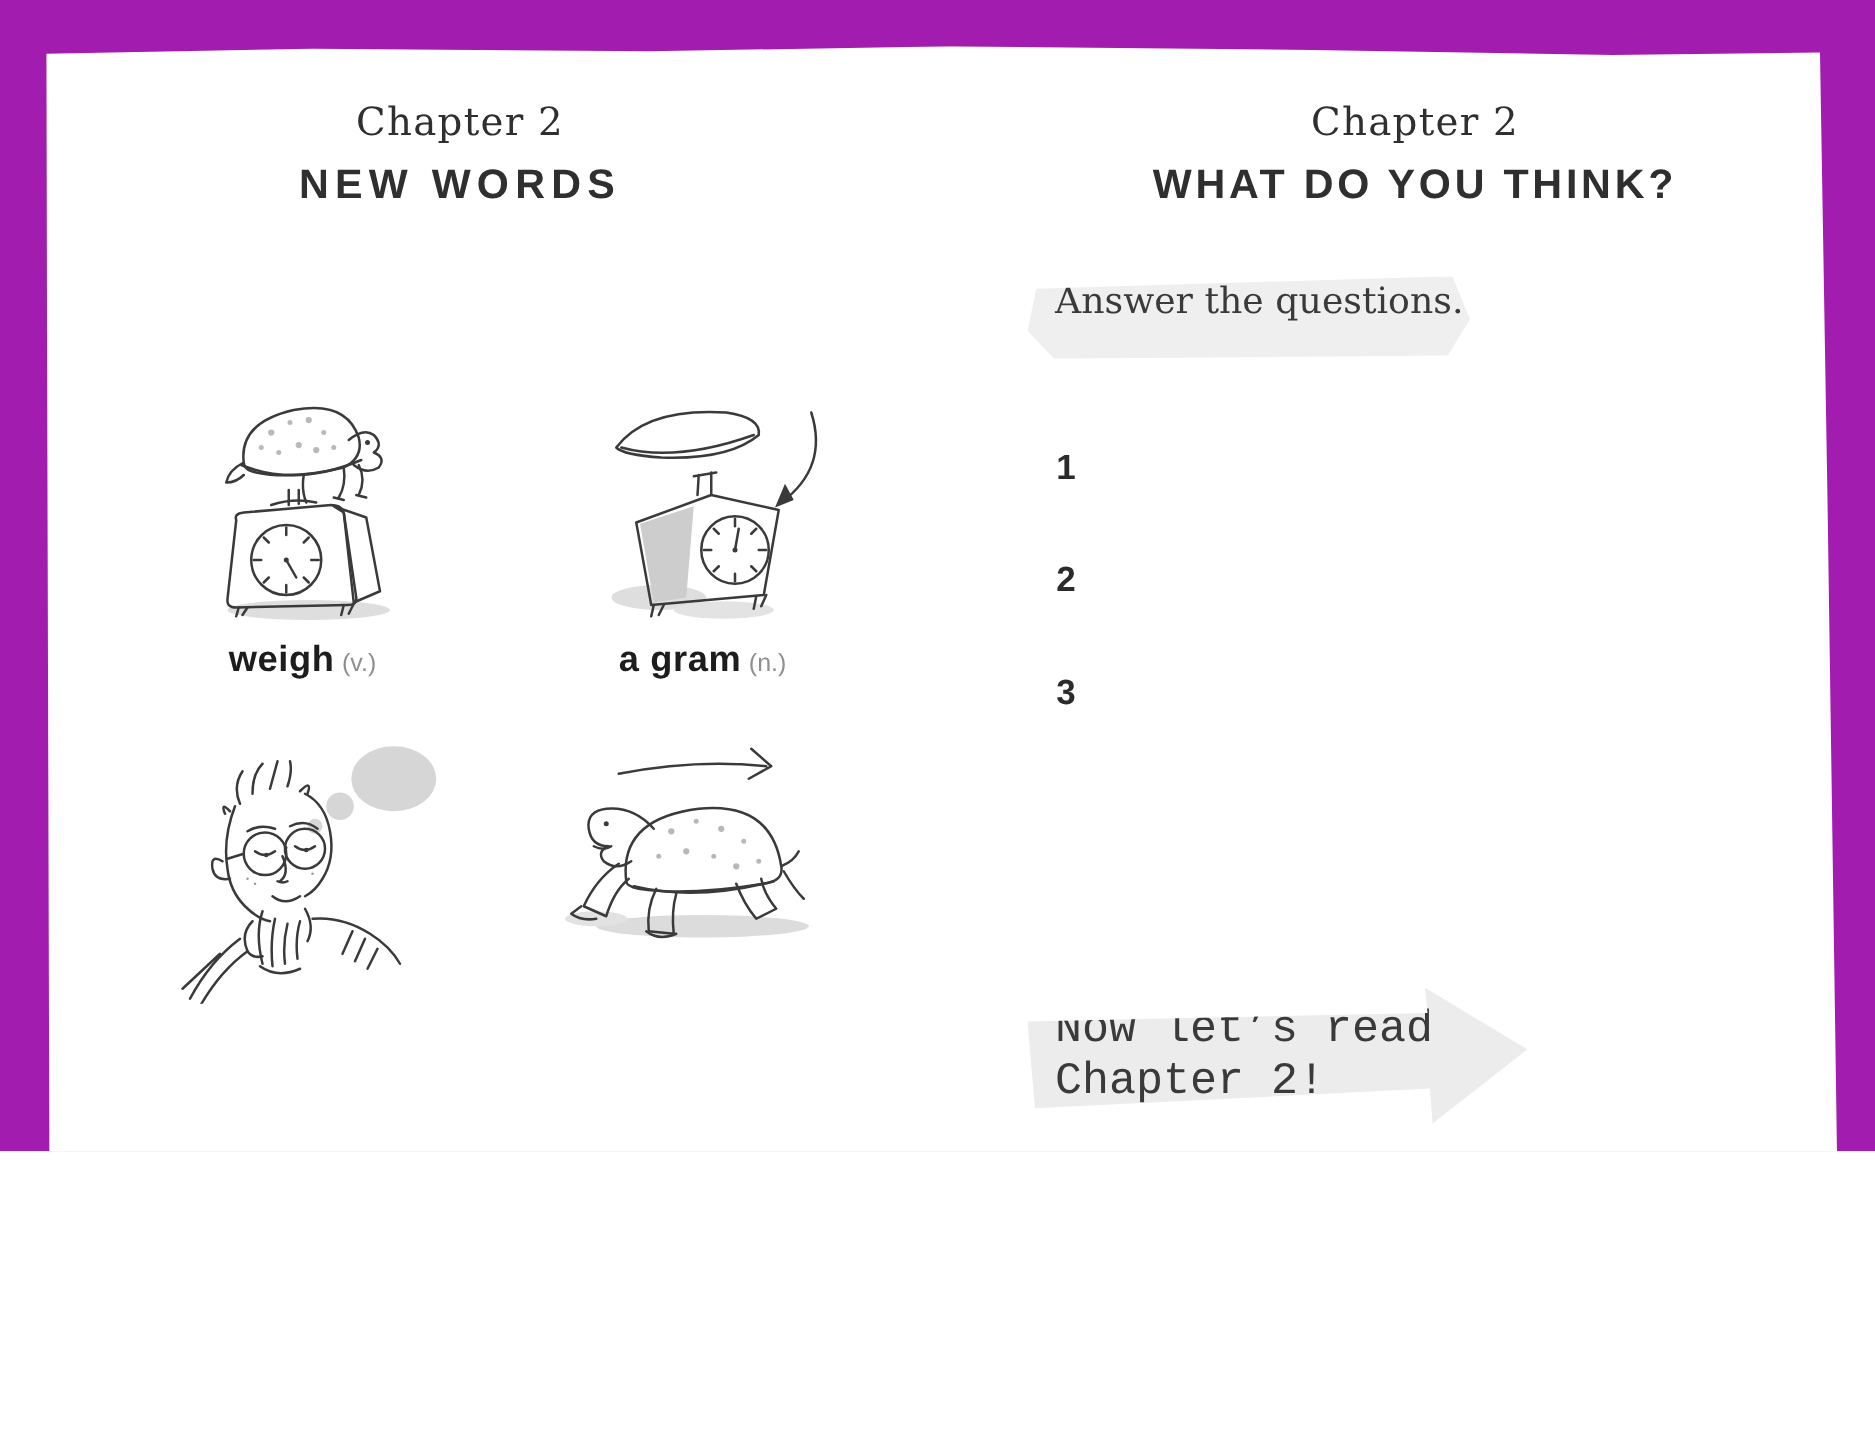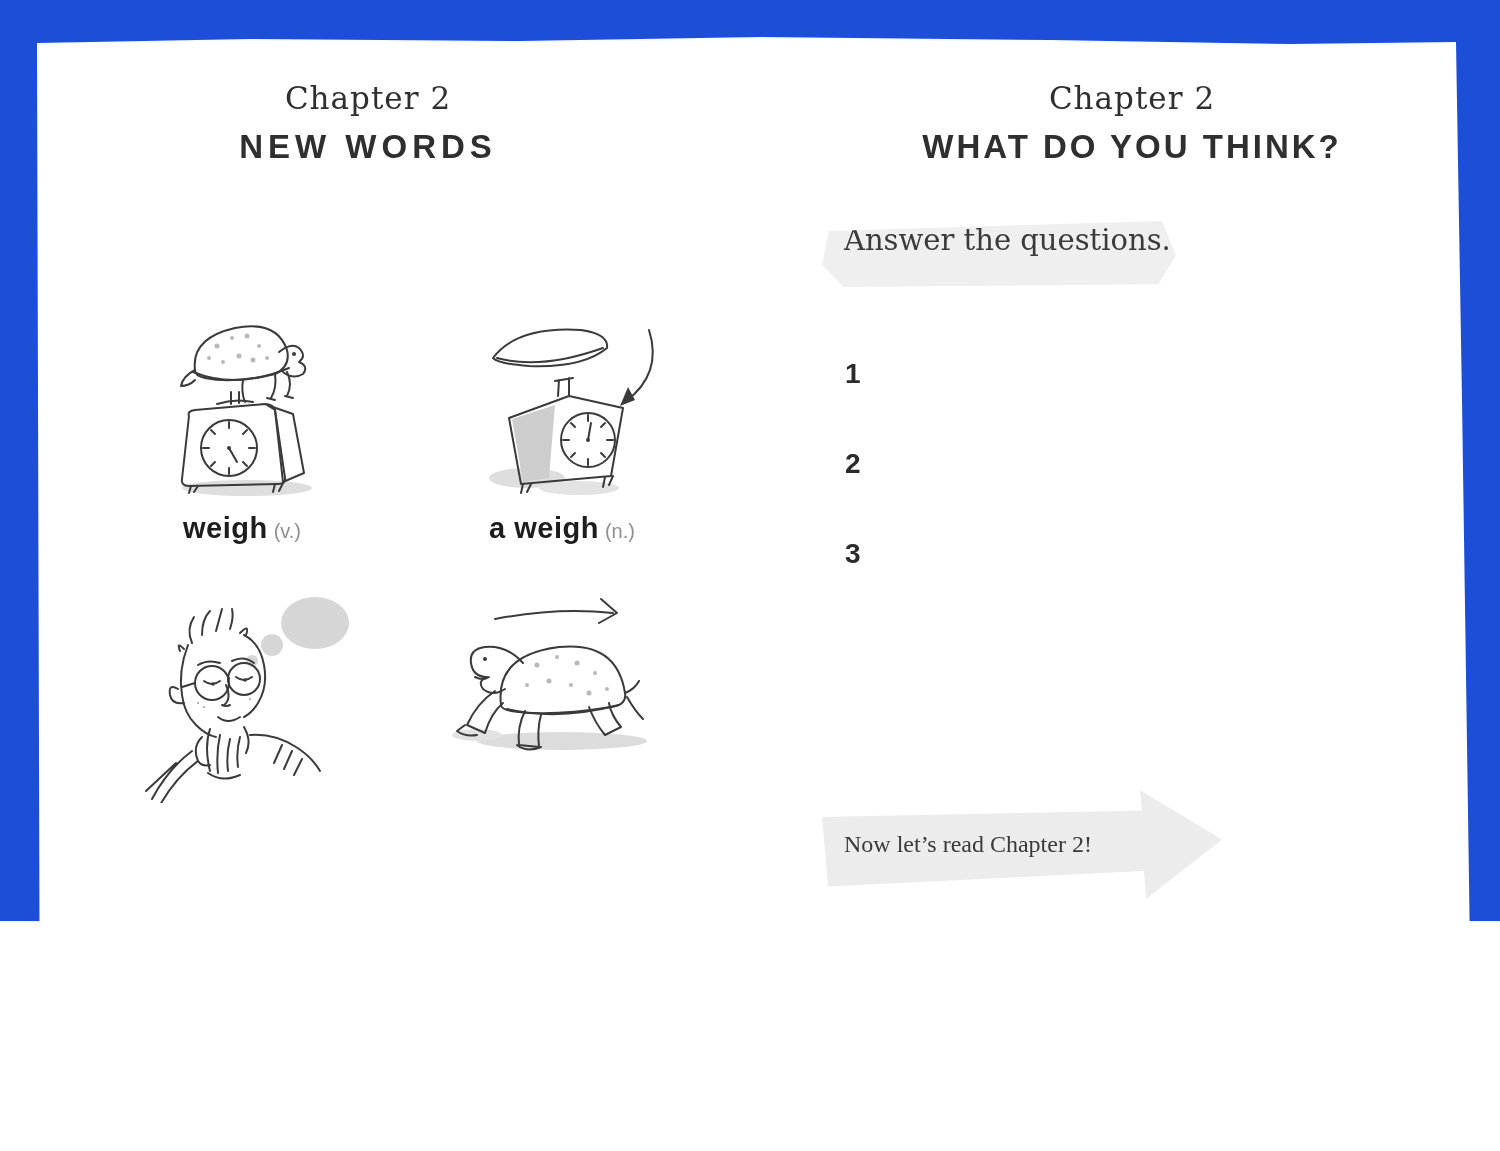--- a/index.html
+++ b/index.html
@@ -1,16 +1,16 @@
 <!DOCTYPE html>
 <html><head>
 <meta charset="utf-8">
 <style>
   html,body{margin:0;padding:0;}
-  .canvas{position:relative;width:1500px;height:921px;background:#1d4ed8;overflow:hidden;
+  .canvas{position:relative;width:1500px;height:921px;background:#a21caf;overflow:hidden;
           font-family:"Liberation Sans",sans-serif;}
   .page{position:absolute;inset:0;background:#ffffff;
         clip-path:polygon(37px 43px,250px 39px,520px 41px,760px 37px,1050px 40px,1290px 44px,1456px 42px,
                           1462px 400px,1470px 950px,1463px 1100px,
                           1280px 1106px,1090px 1095px,900px 1102px,640px 1106px,400px 1109px,160px 1105px,40px 1107px);}
   
   .page-header{position:absolute;width:520px;text-align:center;color:#2f2f2f;}
   .chapter-label{font-family:"DejaVu Serif",serif;font-size:31px;letter-spacing:1px;}
   .page-title{font-family:Liberation Sans, sans-serif;font-size:33px;font-weight:bold;letter-spacing:5px;margin-top:12px;}
   .header-left{left:108px;top:80px;}
@@ -30,21 +30,21 @@
           clip-path:polygon(2% 15%,96% 0,100% 52%,95% 96%,6% 100%,0 66%);
           display:flex;}
   .banner-text{font-family:"DejaVu Serif",serif;font-size:29px;color:#3a3a3a;padding-left:22px;padding-top:2px;}
   .questions{position:absolute;left:845px;top:351px;width:580px;}
   .question{display:flex;margin-bottom:45px;}
   .qnum{width:46px;font-size:28px;font-weight:bold;color:#2b2b2b;line-height:45px;}
   .qlines{font-size:28px;color:#474747;line-height:45px;letter-spacing:0.3px;}
   .arrow-banner{position:absolute;left:822px;top:788px;width:400px;height:112px;background:#ececec;
           clip-path:polygon(0 26%,80% 20%,79.5% 2%,100% 46%,81% 99%,80.5% 74%,1.5% 88%);
           display:flex;align-items:center;}
-  .arrow-text{font-family:Liberation Serif, serif;font-size:24px;color:#3a3a3a;padding-left:22px;}
+  .arrow-text{font-family:Liberation Mono, monospace;font-size:36px;color:#3a3a3a;padding-left:22px;}
   .pagenum{position:absolute;top:1080px;width:140px;text-align:left;
            font-family:"DejaVu Serif",serif;font-size:22px;color:#333333;}
   .pagenum-left{left:300px;}
   .pagenum-right{left:1062px;}
 </style>
 </head>
 <body>
 
 <div class="canvas">
   <div class="page">
@@ -121,21 +121,21 @@
           <line class="ink" x1="131" y1="124" x2="134" y2="107"></line>
           <circle cx="131" cy="124" r="2" fill="#3a3a3a"></circle>
           <path class="ink" d="M102,64 L101,80 M112,62 L112,79 M98,65 L116,62"></path>
           <path class="ink" d="M36,42 Q60,10 124,14 Q152,18 150,32 Q126,52 72,50 Q42,48 36,42 Z" fill="#f4f4f4"></path>
           <path class="ink" stroke-width="1.5" d="M40,42 Q84,54 146,32"></path>
           <path class="ink" d="M66,168 L64,177 M70,176 L74,168 M148,161 L146,171 M152,169 L156,160"></path>
           <path class="ink" stroke-width="3" d="M192,14 Q206,58 168,86"></path>
           <path d="M163,90 L178,84 L171,71 Z" fill="#3a3a3a"></path>
         </svg>
         <figcaption>
-          <span class="word">a weigh</span><span class="pos">(n.)</span>
+          <span class="word">a gram</span><span class="pos">(n.)</span>
         </figcaption>
       </figure>
 
       <figure>
         <svg width="220" height="218" viewBox="0 0 220 218">
           <circle cx="120" cy="76" r="6" fill="#d6d6d6"></circle>
           <circle cx="140" cy="60" r="11" fill="#d6d6d6"></circle>
           <ellipse cx="183" cy="38" rx="34" ry="26" fill="#d6d6d6"></ellipse>
           <g class="ink" stroke-width="1.6">
             <path d="M60,58 Q54,44 62,32 M70,50 Q70,34 78,26 M84,46 L90,24 M98,44 Q102,32 100,24 M108,48 Q118,38 114,50 M52,64 Q44,56 48,66"></path>

